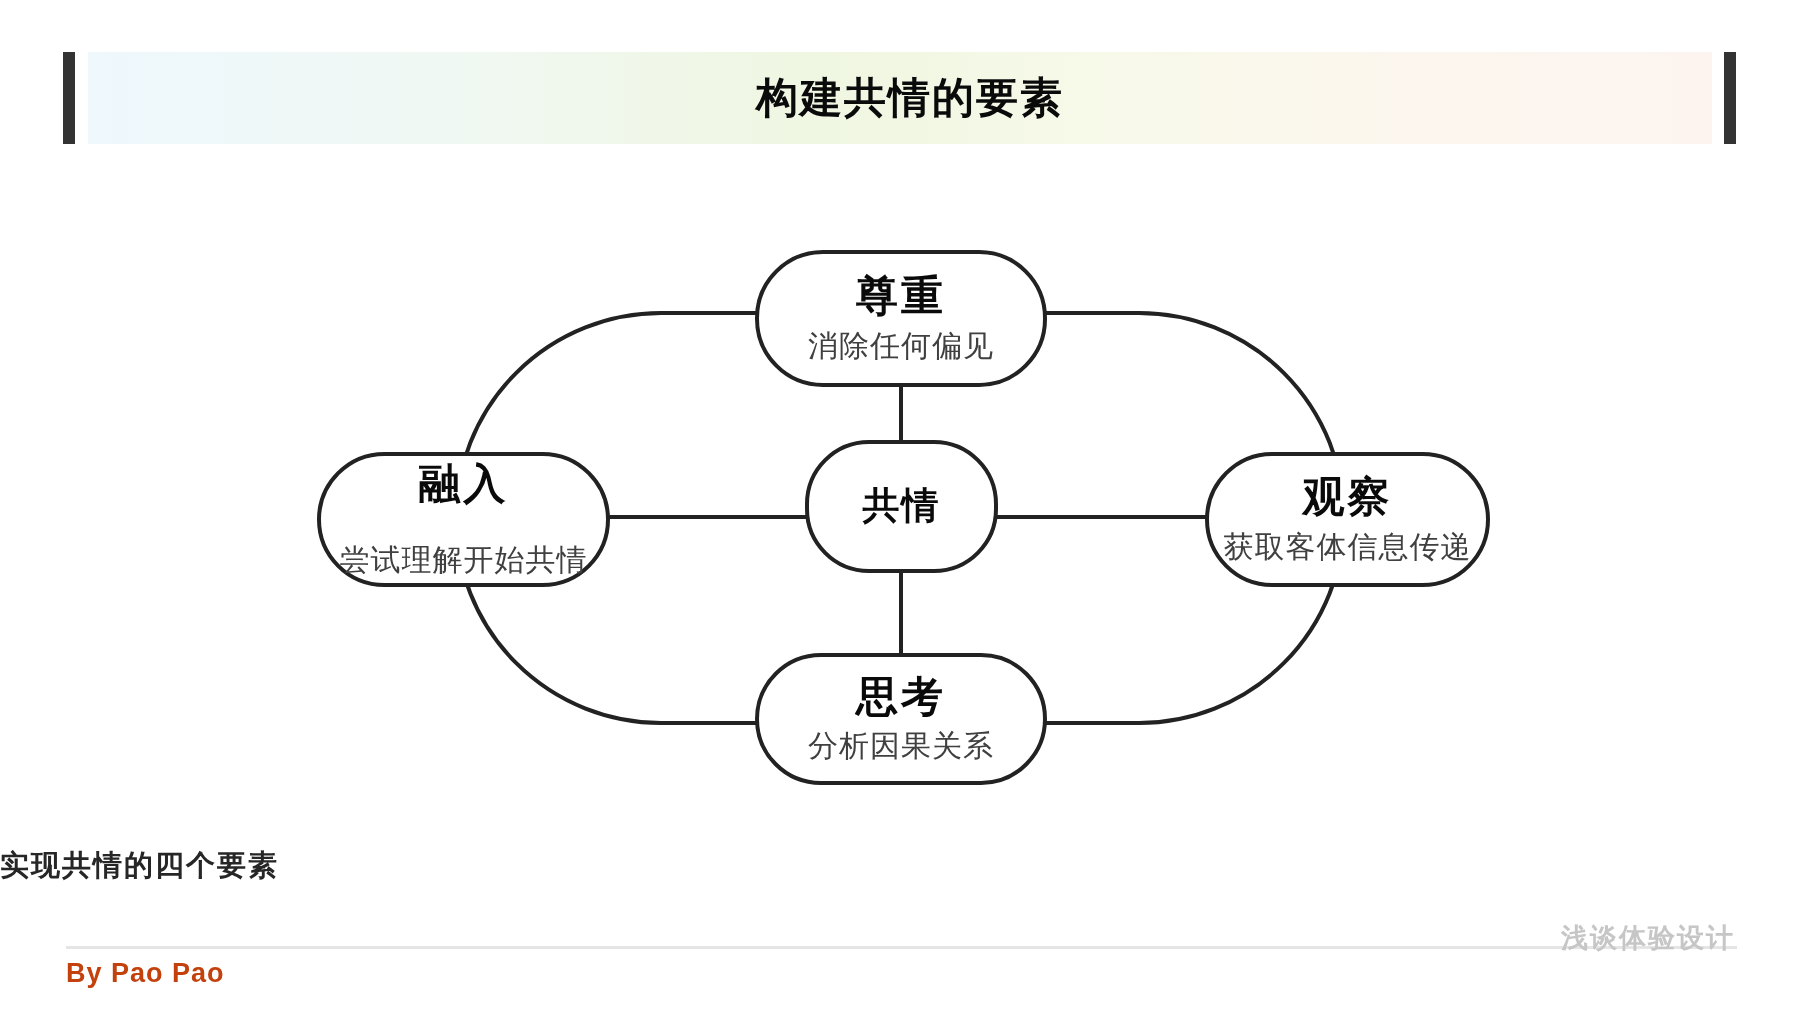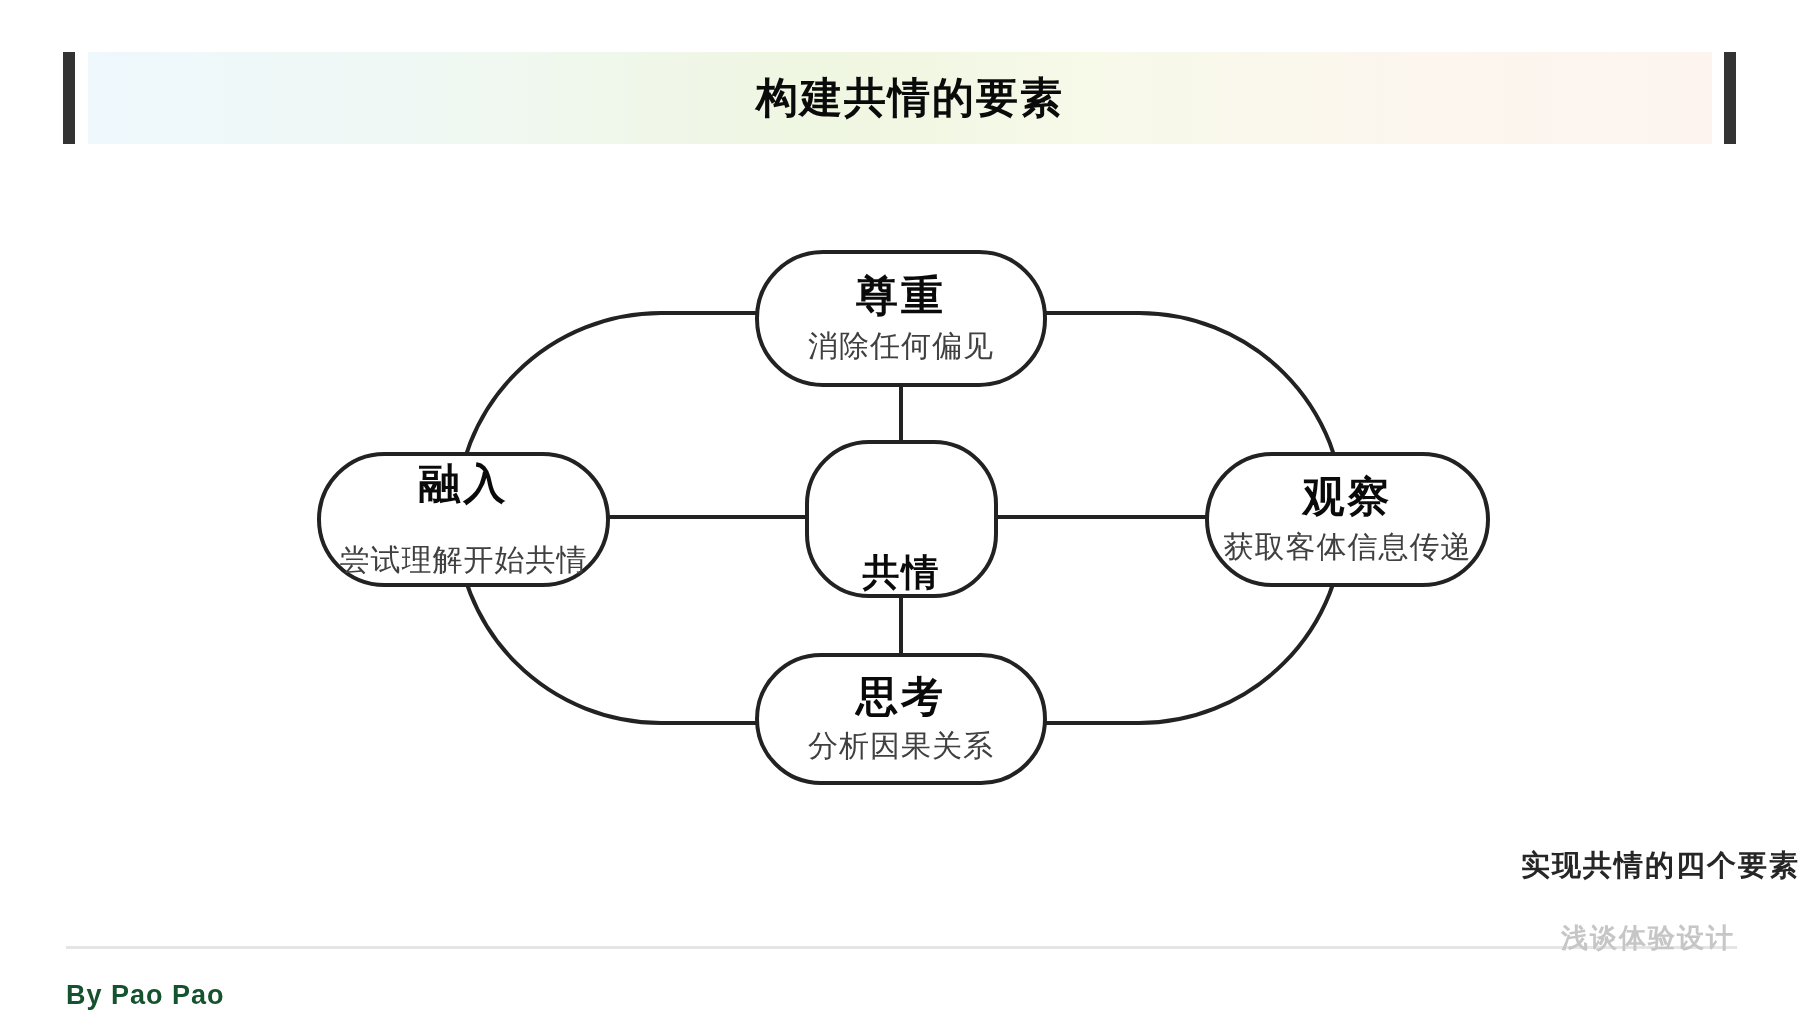--- a/index.html
+++ b/index.html
@@ -96,51 +96,51 @@
     color: #404040;
     line-height: 1.2;
     margin-top: 8px;
     letter-spacing: 1px;
   }
 
   .node-top    { left: 755px;  top: 250px; width: 292px; height: 137px; }
   .node-left   { left: 317px;  top: 452px; width: 293px; height: 135px; gap: 26px; }
   .node-right  { left: 1205px; top: 452px; width: 285px; height: 135px; }
   .node-bottom { left: 755px;  top: 653px; width: 292px; height: 132px; }
-  .node-center { left: 805px;  top: 440px; width: 193px; height: 158px; border-radius: 64px; justify-content: flex-end; }
+  .node-center { left: 805px;  top: 440px; width: 193px; height: 133px; border-radius: 64px; }
   .node-center .node-title { font-size: 37px; letter-spacing: 2px; }
 
   .caption {
     position: absolute;
     left: 0;
     top: 846px;
     width: 1800px;
-    text-align: right;
+    text-align: left;
     font-size: 29px;
     font-weight: 800;
     color: #262626;
     letter-spacing: 2px;
   }
 
   
   .footer-divider {
     position: absolute;
     left: 66px;
     top: 946px;
     width: 1671px;
     height: 3px;
     background: #e5e5e5;
   }
   .footer-author {
     position: absolute;
     left: 66px;
-    top: 980px;
+    top: 958px;
     font-size: 27px;
     font-weight: 700;
-    color: #14532d;
+    color: #c2410c;
     letter-spacing: 1px;
   }
   .footer-brand {
     position: absolute;
     right: 65px;
     top: 920px;
     font-size: 27px;
     font-weight: 700;
     color: #c6c6c6;
     letter-spacing: 2px;

